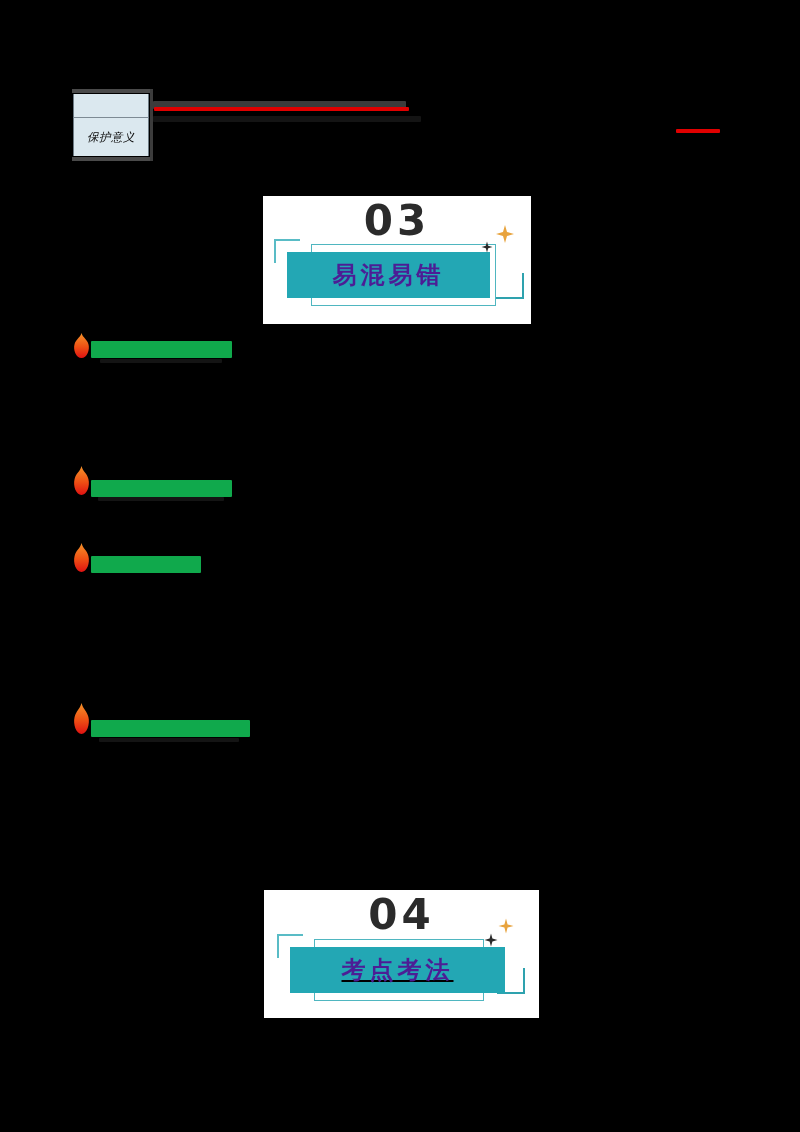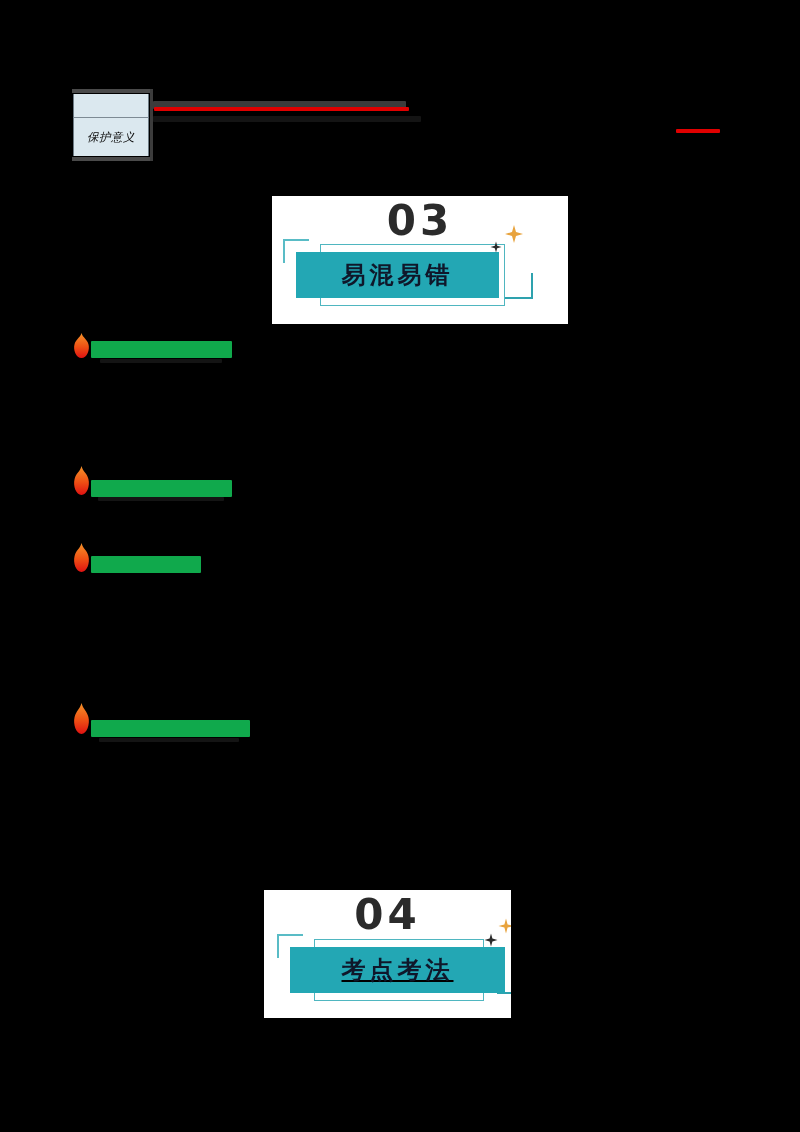--- a/index.html
+++ b/index.html
@@ -115,21 +115,21 @@
   .solid-rect {
     position: absolute;
     background: #23a7b4;
     display: flex;
     align-items: center;
     justify-content: center;
   }
   .solid-rect span {
     font-size: 24px;
     font-weight: 700;
-    color: #0f172a;
+    color: #4c1d95;
     letter-spacing: 4px;
   }
   .bracket {
     position: absolute;
     box-sizing: border-box;
   }
   .bracket-tl {
     border-left: 2.5px solid #59bcc6;
     border-top: 2.5px solid #59bcc6;
   }
@@ -169,21 +169,21 @@
     <div class="tbl-rightedge"></div>
   </div>
 
   <div class="dark-textband" style="left:153px; top:101px; width:253px; height:8px;"></div>
   <div class="red-underline" style="left:154px; top:107px; width:255px; height:4px;"></div>
 
   <div class="faint-textband" style="left:153px; top:116px; width:268px; height:6px;"></div>
 
   <div class="red-underline" style="left:676px; top:129px; width:44px; height:4px;"></div>
 
-  <div class="banner" style="left:272px; top:196px; width:268px; height:128px;padding-left:28px;">
+  <div class="banner" style="left:263px; top:196px; width:268px; height:128px;">
 
     <div class="banner-num">03</div>
 
     <div class="bracket bracket-tl" style="left:11px; top:43px; width:26px; height:24px;"></div>
     <div class="bracket bracket-br" style="left:233px; top:77px; width:28px; height:26px;"></div>
 
     <div class="outline-rect" style="left:48px; top:48px; width:185px; height:62px;"></div>
 
     <div class="solid-rect" style="left:24px; top:56px; width:203px; height:46px;">
       <span>易混易错</span>
@@ -249,21 +249,21 @@
           <stop offset="55%" stop-color="#ef5014"></stop>
           <stop offset="100%" stop-color="#e01212"></stop>
         </linearGradient>
       </defs>
       <path d="M9.5 0 C8 6 4 8 2.6 14 C0.8 21 4.2 31 9.5 31 C14.8 31 18.2 21 16.4 14 C15 8 11 6 9.5 0 Z" fill="url(#fg4)"></path>
     </svg>
     <div class="green-band" style="left:19px; top:17px; width:159px; height:17px;"></div>
     <div class="faint-textband" style="left:27px; top:35px; width:140px; height:4px;"></div>
   </div>
 
-  <div class="banner" style="left:264px; top:890px; width:247px; height:128px;">
+  <div class="banner" style="left:264px; top:890px; width:275px; height:128px;">
 
     <div class="banner-num">04</div>
 
     <div class="bracket bracket-tl" style="left:13px; top:44px; width:26px; height:24px;"></div>
     <div class="bracket bracket-br" style="left:233px; top:78px; width:28px; height:26px;"></div>
 
     <div class="outline-rect" style="left:50px; top:49px; width:170px; height:62px;"></div>
 
     <div class="solid-rect" style="left:26px; top:57px; width:215px; height:46px;text-decoration:underline;">
       <span>考点考法</span>

